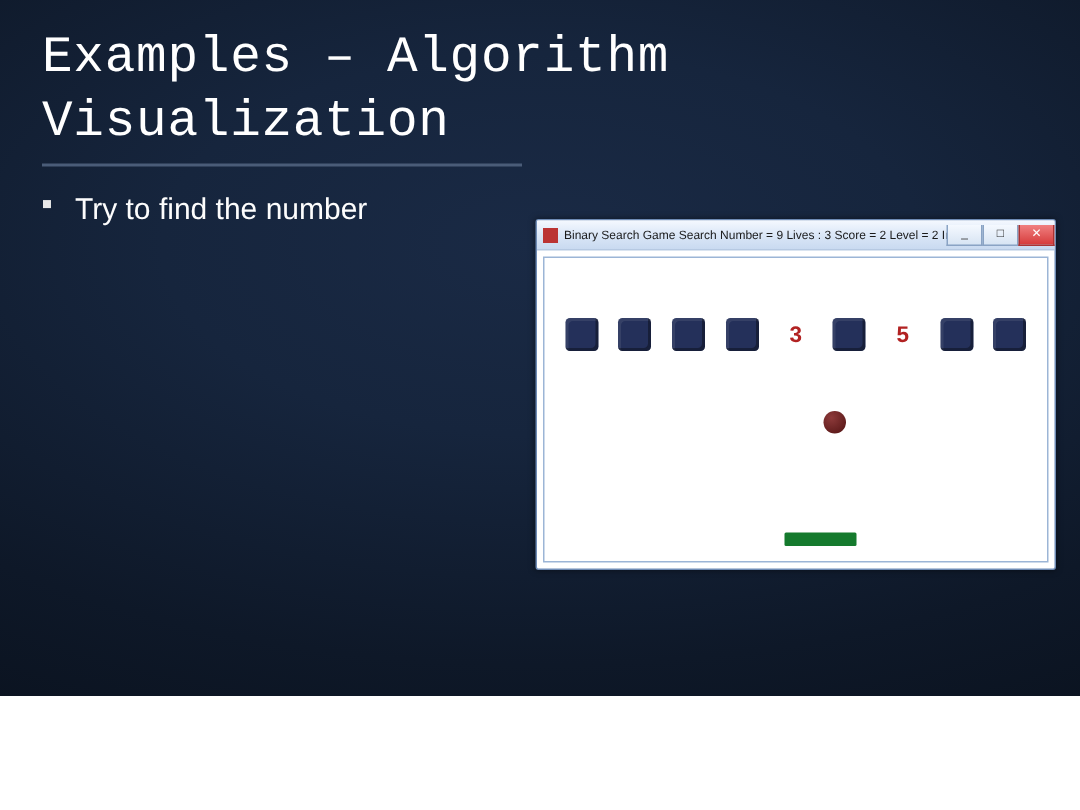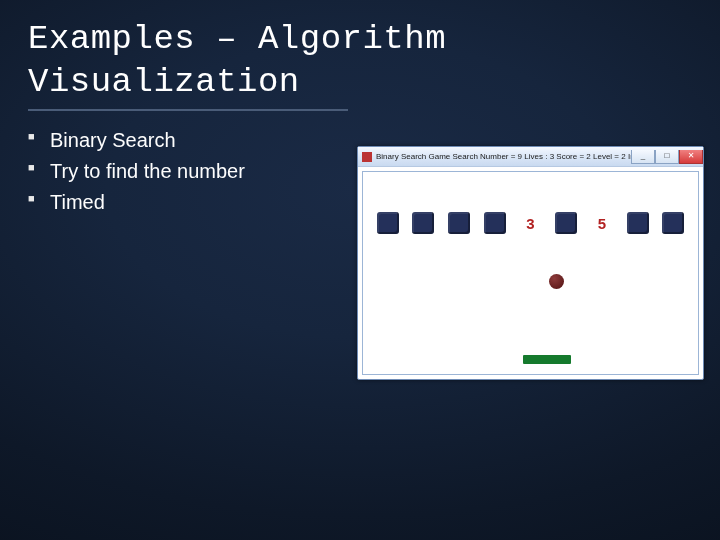--- a/index.html
+++ b/index.html
@@ -4,21 +4,21 @@
 <style>
   html, body {
     margin: 0;
     padding: 0;
     width: 720px;
     height: 540px;
     overflow: hidden;
   }
   .slide {
     width: 720px;
-    height: 540px;
+    height: 464px;
     background: radial-gradient(ellipse 140% 110% at 50% 35%,
                 #1a2a45 0%,
                 #16253d 25%,
                 #0e1828 55%,
                 #050a12 100%);
     position: relative;
     font-family: "Segoe UI", Arial, sans-serif;
     color: #fdfdfd;
     box-sizing: border-box;
   }
@@ -180,23 +180,21 @@
 </head>
 <body>
 
 <div class="slide">
 
   <div class="title">Examples – Algorithm Visualization</div>
   <div class="underline"></div>
 
   <div class="content">
     <ul class="bullets">
-      <li>Binary Search</li>
       <li>Try to find the number</li>
-      <li>Timed</li>
     </ul>
   </div>
 
   <div class="shot-wrap">
     <div class="win">
       <div class="titlebar">
         <div class="win-icon"></div>
         <div class="titlebar-text">Binary Search Game   Search Number = 9   Lives : 3   Score = 2   Level = 2   Index=</div>
         <div class="win-btns">
           <div class="wbtn">_</div>

